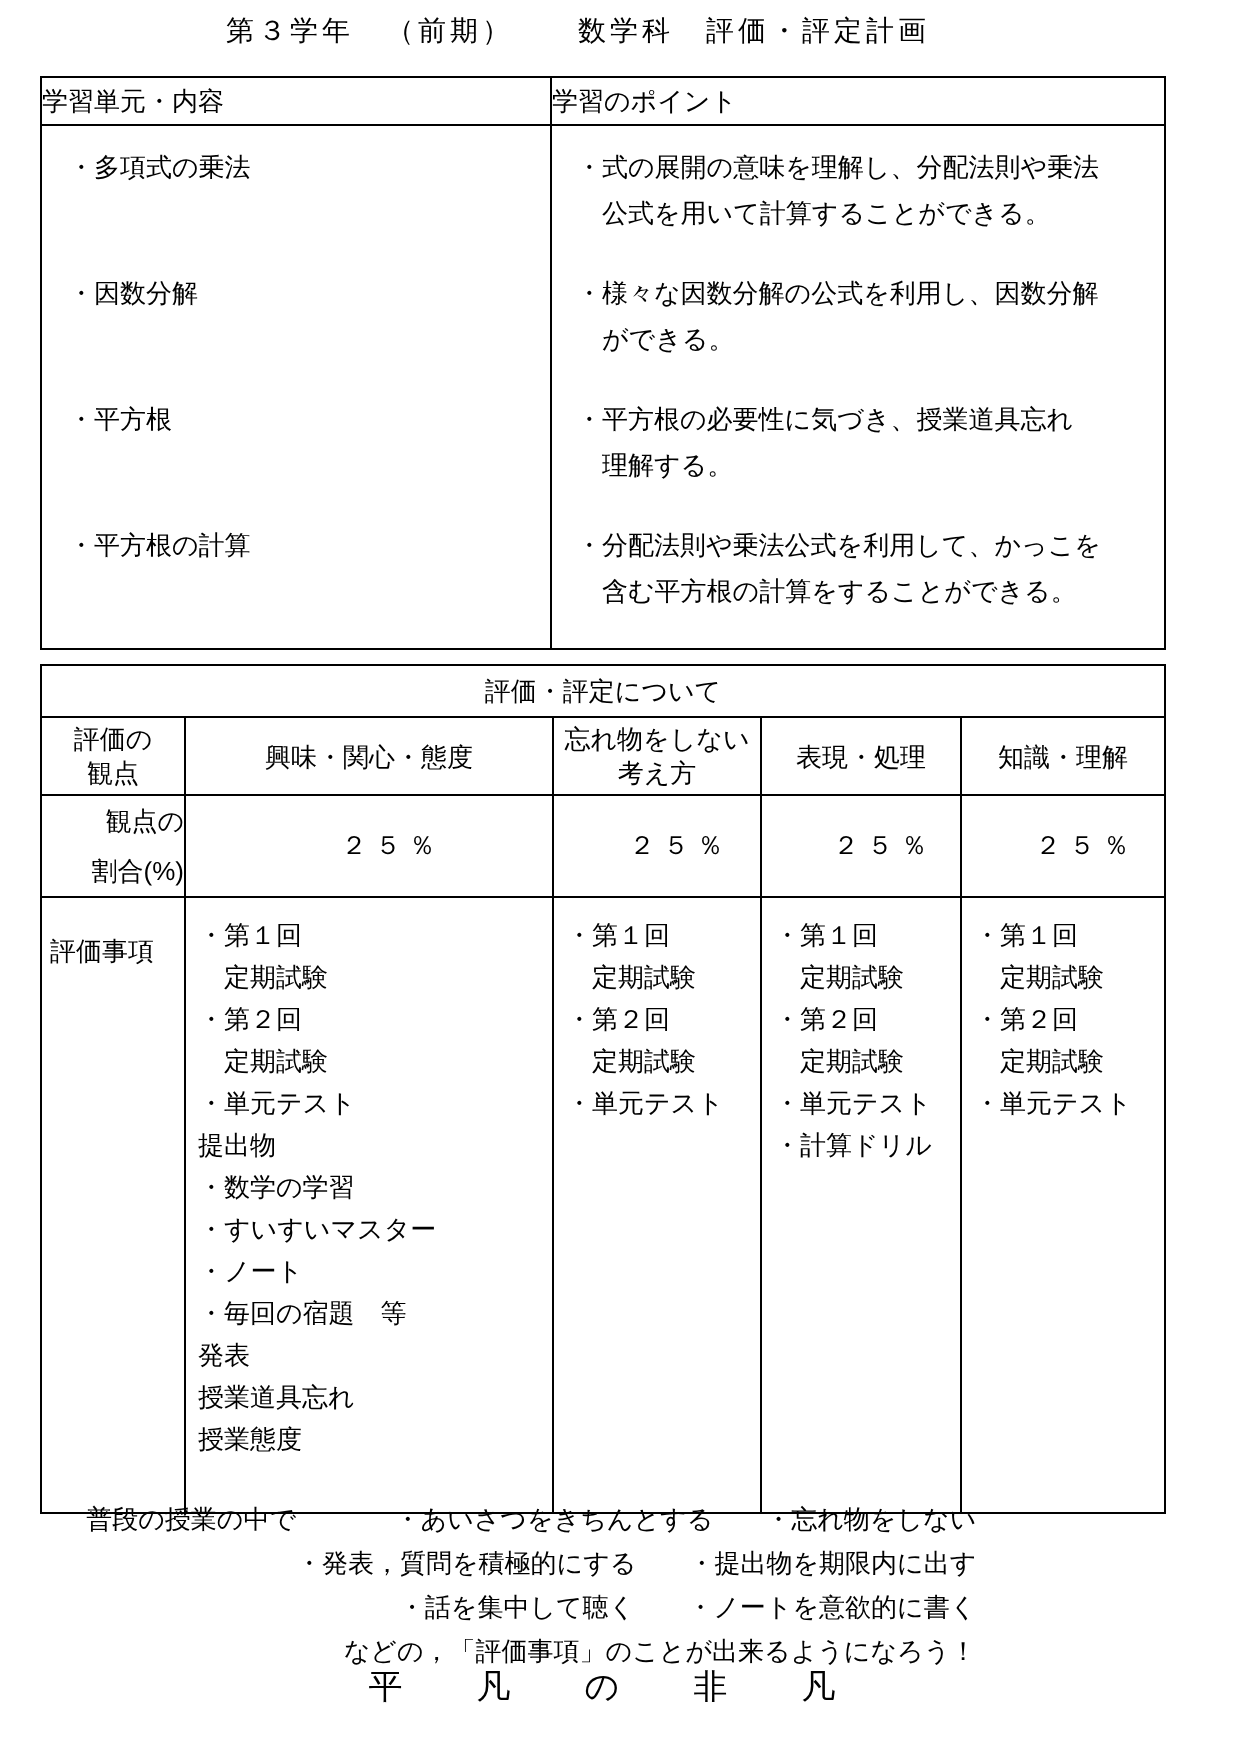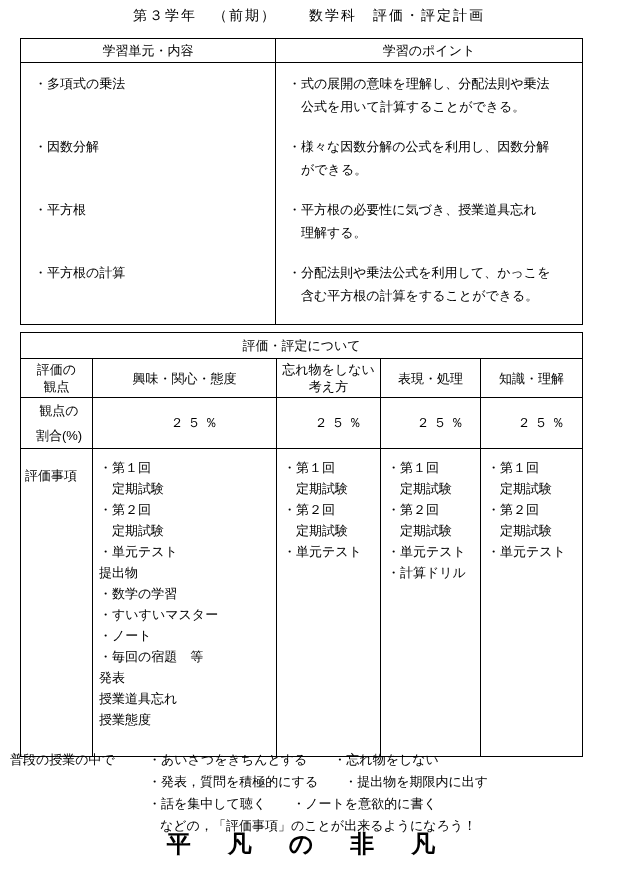--- a/index.html
+++ b/index.html
@@ -2,55 +2,55 @@
 <html><head>
 <meta charset="utf-8">
 <style>
   html,body { margin:0; padding:0; background:#fff; }
   .page {
     position:relative; width:620px; height:869px; background:#ffffff;
     font-family:"Liberation Sans","DejaVu Sans",sans-serif;
     color:#000; overflow:hidden;
   }
   .doc-title {
-    position:absolute; top:7px; left:28px; width:562px;
+    position:absolute; top:7px; left:8px; width:562px;
     text-align:center; font-size:14px; letter-spacing:2px; white-space:pre;
   }
   table { border-collapse:collapse; table-layout:fixed; width:562px; font-size:13px; color:#000; }
   th, td { border:1px solid #000; font-weight:normal; padding:0; margin:0; }
 
   
   .t1 { position:absolute; top:38px; left:20px; }
-  .t1 thead th { height:23px; text-align:center; vertical-align:middle; }
+  .t1 thead th { height:23px; text-align:left; vertical-align:middle; }
   .t1 tbody td { height:252px; vertical-align:top; }
   .units-cell  { padding:9px 0 0 13px;margin-left:28px; }
   .points-cell { padding:9px 4px 0 12px; }
   .grp { height:63px; line-height:23px; box-sizing:border-box; }
   .point-grp { white-space:pre-line; padding-left:13px; text-indent:-13px; }
 
   
   .t2 { position:absolute; top:332px; left:20px; }
   .t2-title th { height:25px; text-align:center; vertical-align:middle; }
   .t2-head th { height:38px; text-align:center; vertical-align:middle; line-height:17px; white-space:pre-line; }
   .t2-ratio td, .t2-ratio th { height:49px; vertical-align:middle; }
-  .ratio-label { text-align:center; padding-left:5px; line-height:25px; white-space:pre-line; }
+  .ratio-label { text-align:right; padding-left:5px; line-height:25px; white-space:pre-line; }
   .ratio-val { text-align:center; letter-spacing:4px;padding-left:23px; }
   .t2-items td, .t2-items th { height:289px; vertical-align:top; }
   .items-label { text-align:left; padding:18px 0 0 4px; }
   .items-list { padding:8px 2px 0 6px; line-height:21px; white-space:pre-line; }
 
   
-  .footer { position:absolute; top:749px; left:10px; width:582px; font-size:13px; line-height:22px; }
+  .footer { position:absolute; top:749px; left:10px; width:582px; font-size:13px; line-height:22px;text-align:right; }
   .footer-row { display:flex; }
   .footer-lead { width:138px; flex:none; }
   .fl-indent { padding-left:12px; }
   .slogan {
     position:absolute; top:830px; left:10px; width:582px; box-sizing:border-box;
     padding-left:37px; text-align:center;
-    font-size:24px; font-weight:bold; letter-spacing:37px; line-height:28px;
+    font-size:17px; font-weight:normal; letter-spacing:37px; line-height:28px;
     font-family:"Liberation Serif","DejaVu Serif",serif;
   }
 </style>
 </head>
 <body>
 
 <div class="page">
 
   <div class="doc-title">第３学年　（前期）　　数学科　評価・評定計画</div>
 

